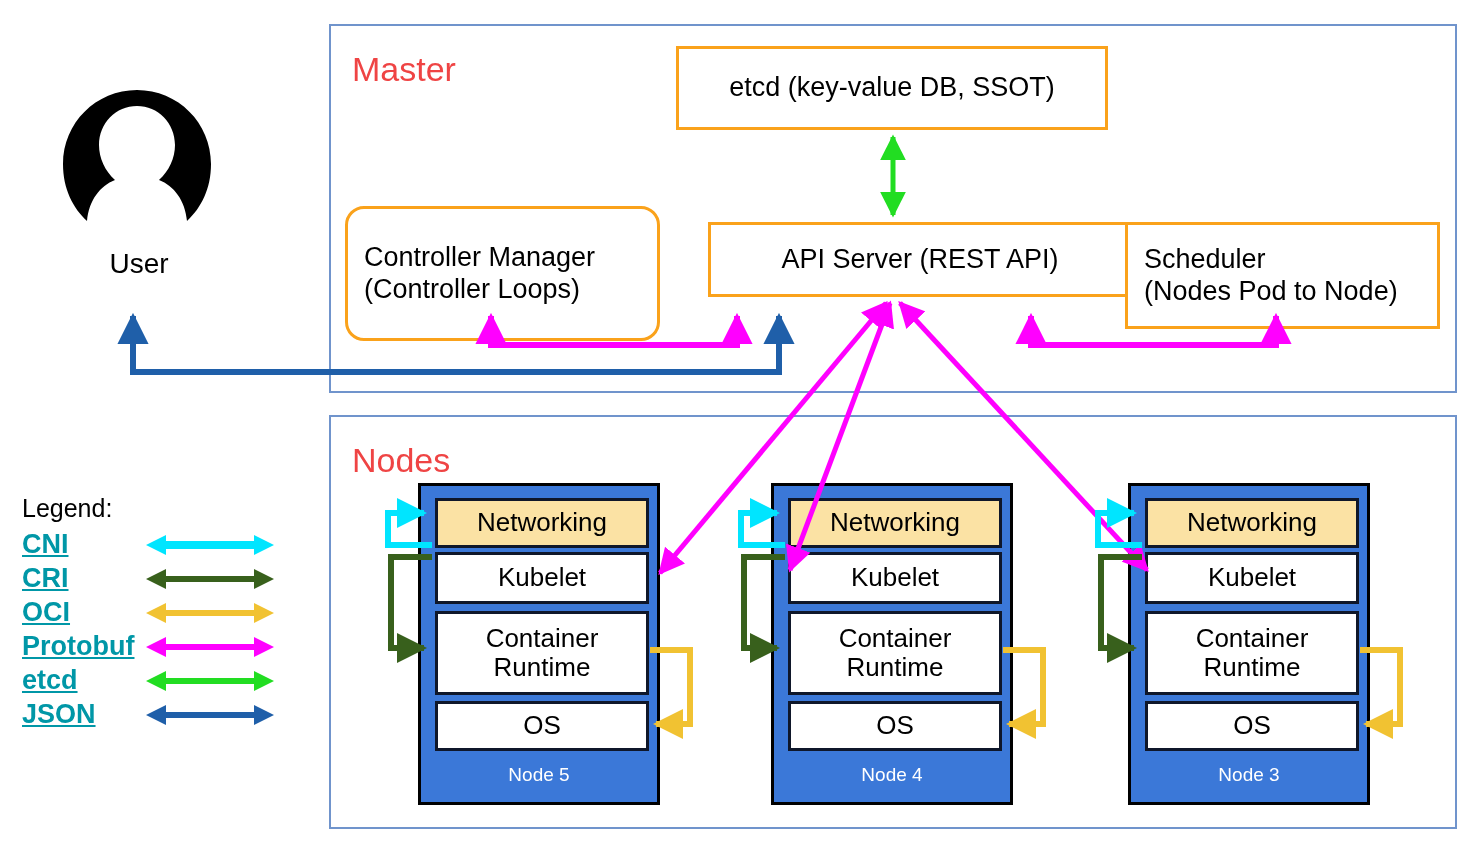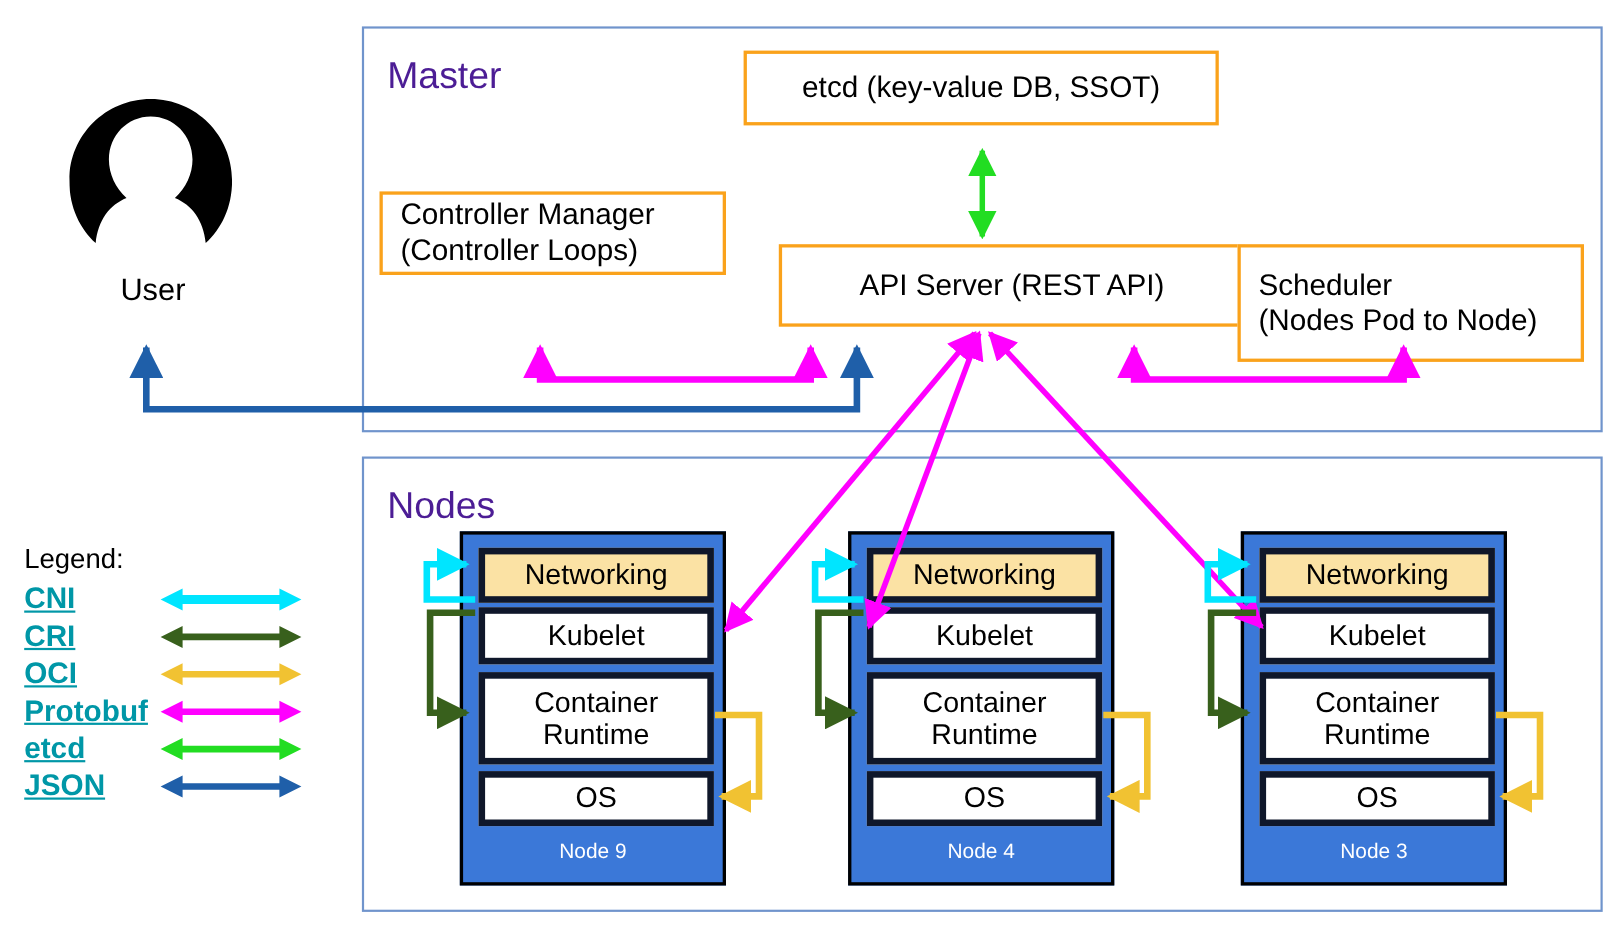--- a/index.html
+++ b/index.html
@@ -22,21 +22,21 @@
   
   .group {
     position: absolute;
     border: 2px solid #7094CC;
     background: transparent;
     box-sizing: border-box;
   }
   .group-title {
     position: absolute;
     font-size: 34px;
-    color: #4c1d95;
+    color: #ef4444;
     white-space: nowrap;
     line-height: 1;
   }
 
   
   .obox {
     position: absolute;
     border: 3px solid #FAA21B;
     background: #ffffff;
     box-sizing: border-box;
@@ -56,21 +56,21 @@
   
   .node {
     position: absolute;
     background: #3B78D8;
     border: 3px solid #000000;
     box-sizing: border-box;
   }
   .node-layer {
     position: absolute;
     background: #ffffff;
-    border: 6px solid #0f172a;
+    border: 3px solid #0f172a;
     box-sizing: border-box;
     display: flex;
     align-items: center;
     justify-content: center;
     text-align: center;
     color: #000000;
     font-size: 26px;
     line-height: 1.12;
   }
   .node-layer.networking { background: #FBE2A4; }
@@ -180,27 +180,27 @@
       <span class="legend-name">JSON</span>
       <svg class="legend-arrow" width="132" height="26" viewBox="0 0 132 26">
         <path d="M2 13 L22 3 L22 10 L110 10 L110 3 L130 13 L110 23 L110 16 L22 16 L22 23 Z" fill="#1F5FA9"></path>
       </svg>
     </div>
   </div>
 
   <div class="group" style="left:329px;top:24px;width:1128px;height:369px;"></div>
   <div class="group-title" style="left:352px;top:52px;">Master</div>
 
-  <div class="obox" style="left:676px;top:46px;width:432px;height:68px;">
+  <div class="obox" style="left:676px;top:46px;width:432px;height:84px;">
     <span class="lines">
         <span class="l">etcd (key-value DB, SSOT)</span>
       </span>
   </div>
 
-  <div class="obox left-align" style="left:345px;top:174px;width:315px;height:76px;">
+  <div class="obox left-align" style="left:345px;top:206px;width:315px;height:135px;border-radius:19px;">
     <span class="lines">
       <span class="l">Controller Manager</span>
       <span class="l">(Controller Loops)</span>
     </span>
   </div>
 
   <div class="obox" style="left:708px;top:222px;width:424px;height:75px;">
     <span class="lines">
         <span class="l">API Server (REST API)</span>
       </span>
@@ -219,21 +219,21 @@
   <div class="node" style="left:418px;top:483px;width:242px;height:322px;">
     <div class="node-layer networking" style="left:14px;top:12px;width:214px;height:50px;">Networking</div>
     <div class="node-layer" style="left:14px;top:66px;width:214px;height:52px;">Kubelet</div>
     <div class="node-layer" style="left:14px;top:125px;width:214px;height:84px;">
       <span class="lines">
         <span class="l">Container</span>
         <span class="l">Runtime</span>
       </span>
     </div>
     <div class="node-layer" style="left:14px;top:215px;width:214px;height:50px;">OS</div>
-    <div class="node-label" style="top:279px;">Node 9</div>
+    <div class="node-label" style="top:279px;">Node 5</div>
   </div>
 
   <div class="node" style="left:771px;top:483px;width:242px;height:322px;">
     <div class="node-layer networking" style="left:14px;top:12px;width:214px;height:50px;">Networking</div>
     <div class="node-layer" style="left:14px;top:66px;width:214px;height:52px;">Kubelet</div>
     <div class="node-layer" style="left:14px;top:125px;width:214px;height:84px;">
       <span class="lines">
         <span class="l">Container</span>
         <span class="l">Runtime</span>
       </span>

